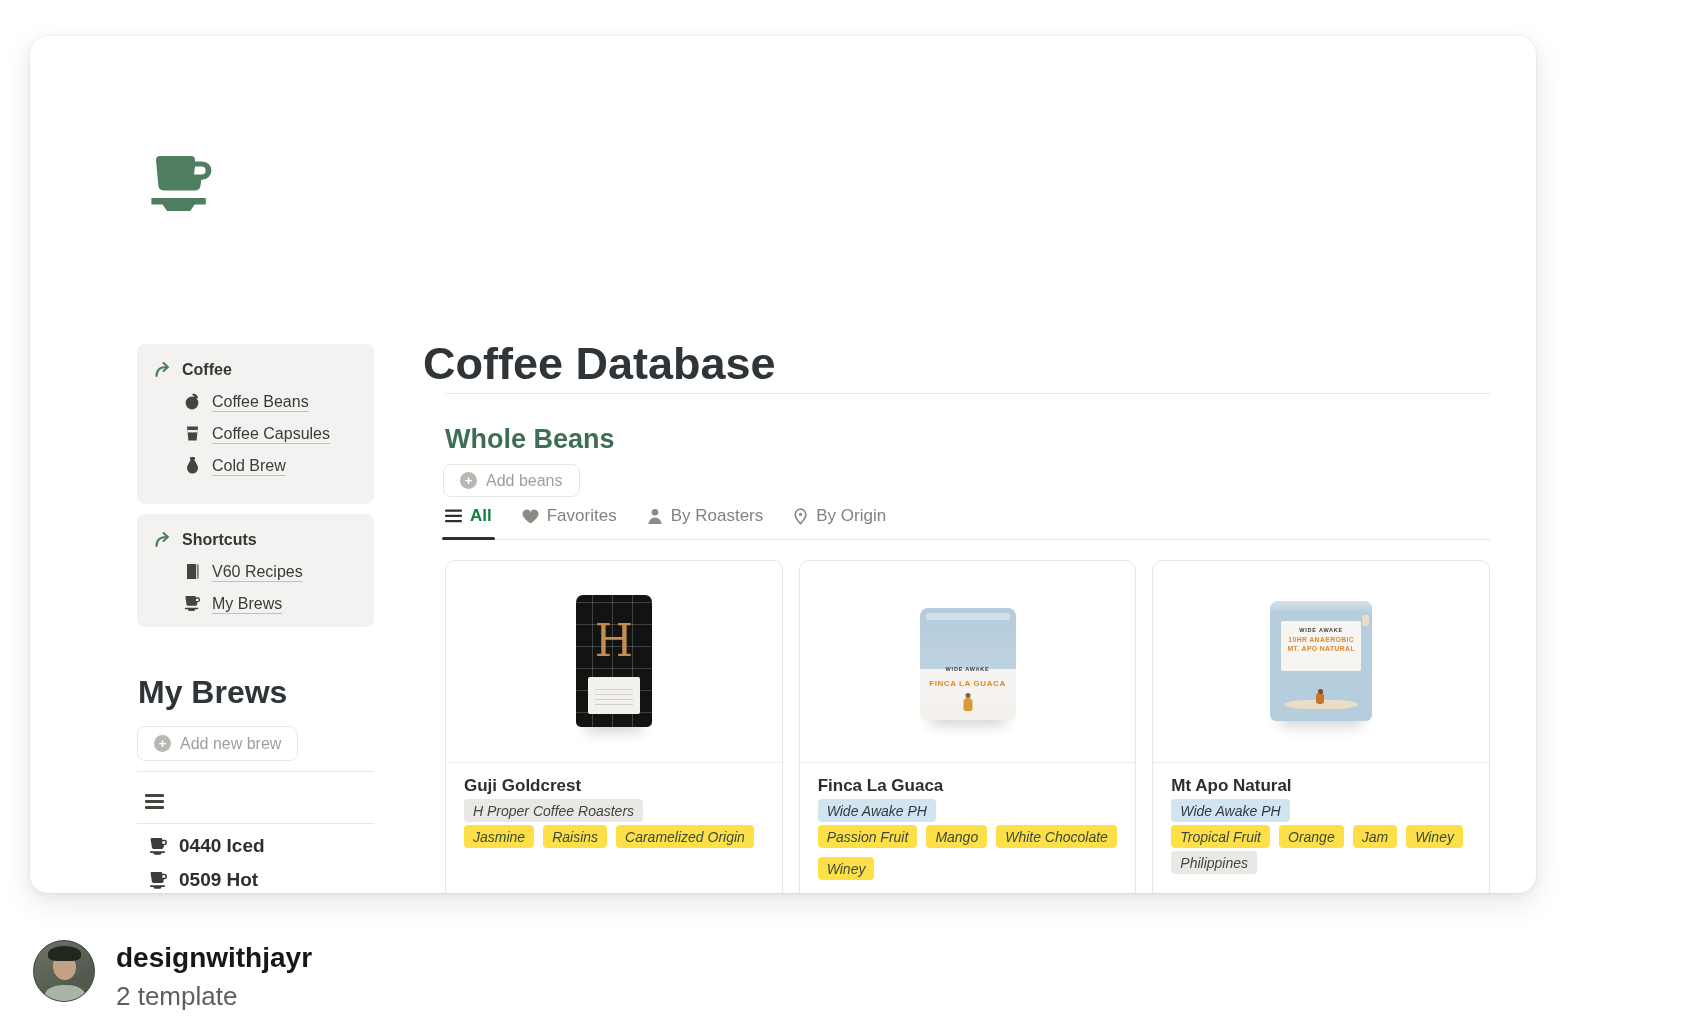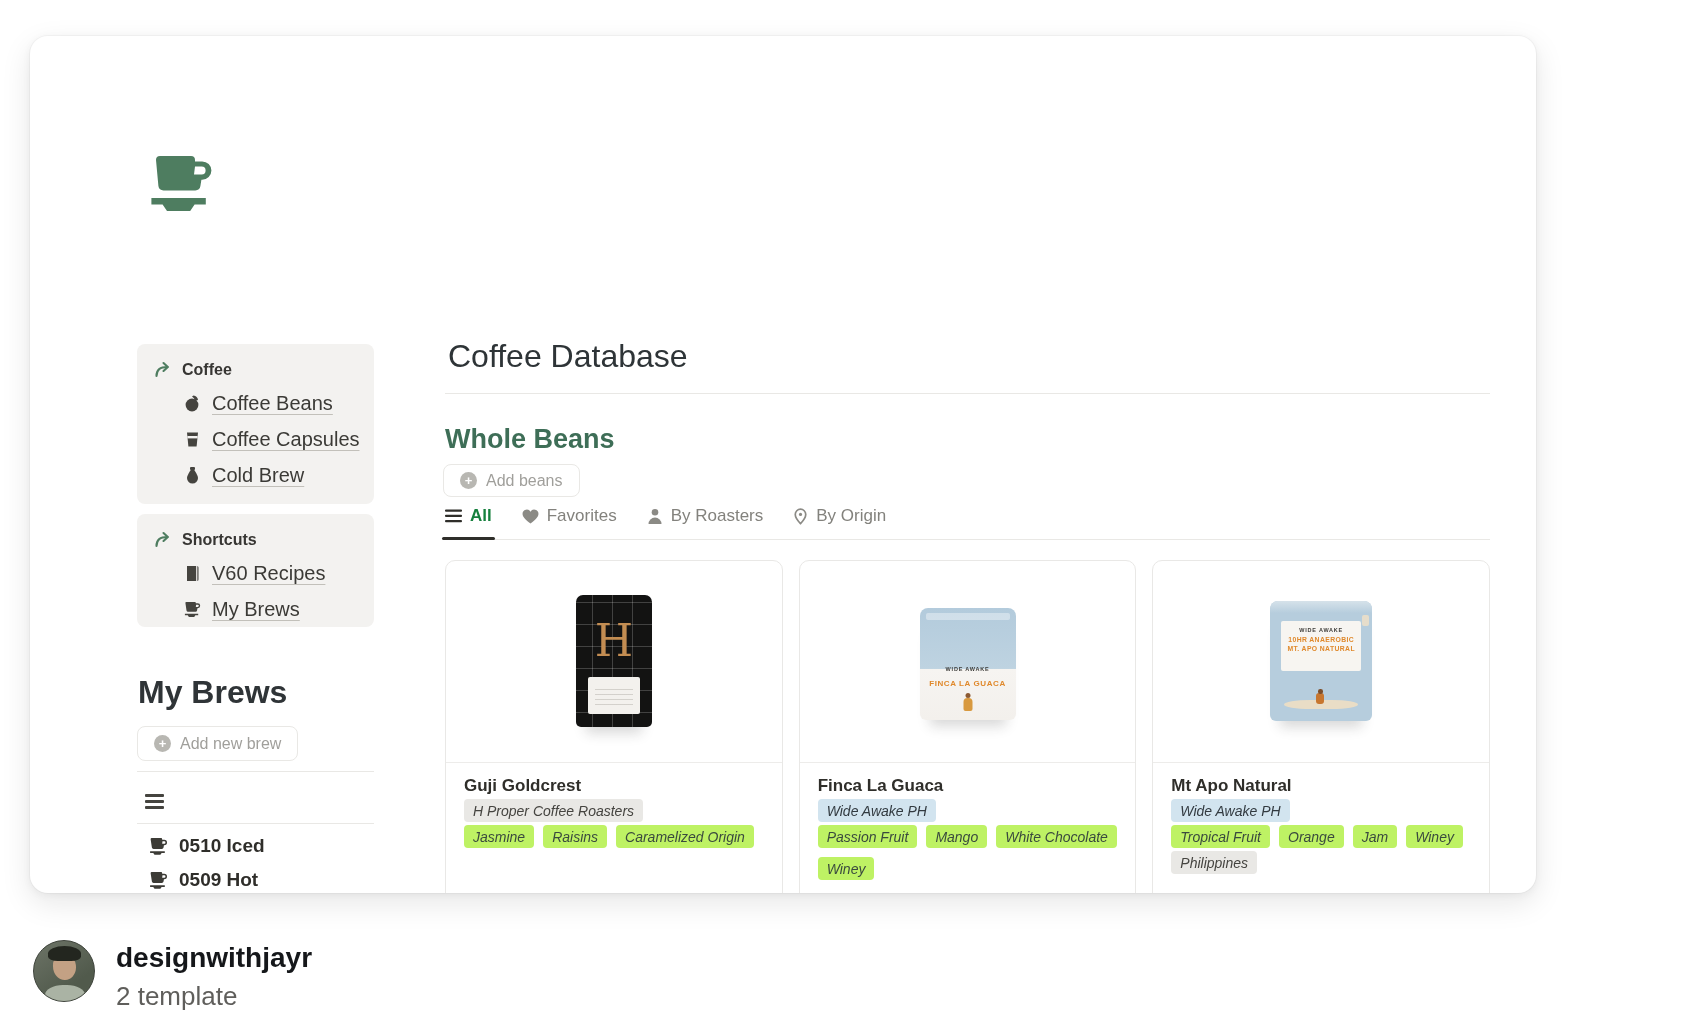--- a/index.html
+++ b/index.html
@@ -14,40 +14,40 @@
   
   .logo { position:absolute; left:115px; top:119px; width:74px; height:60px; }
   .page-title { position:absolute; left:108px; top:212px; font-size:33px; font-weight:700; color:#2f3437; letter-spacing:.2px; }
 
   
   .nav-box { position:absolute; left:107px; width:237px; background:#f3f2f0; border-radius:8px;
     padding:16px 4px 14px 16px; }
   .box-coffee { top:308px; height:160px; }
   .box-shortcuts { top:478px; height:113px; }
   .nav-head { display:flex; align-items:center; gap:10px; font-size:16px; font-weight:700; color:#373633; }
-  .nav-item { display:flex; align-items:center; gap:10px; margin:13px 0 0 30px; font-size:20px; color:#3b3a36; cursor:pointer; }
+  .nav-item { display:flex; align-items:center; gap:10px; margin:13px 0 0 30px; font-size:16px; color:#3b3a36; cursor:pointer; }
   .nav-item .link { text-decoration:underline; text-decoration-color:#c2c0ba; text-underline-offset:4px; text-decoration-thickness:1px; }
   .icon16 { width:19px; height:19px; flex:0 0 19px; display:inline-flex; }
 
   .mybrews-title { position:absolute; left:108px; top:638px; font-size:32px; font-weight:700; color:#2f3437; }
   .add-btn { position:absolute; display:inline-flex; align-items:center; gap:9px;
     border:1px solid #e9e8e5; border-radius:8px; background:#fff; color:#a09f9b;
     font-size:16px; padding:0 16px; height:35px; cursor:pointer; font-family:inherit; }
   .add-brew { left:107px; top:690px; }
   .sb-divider { position:absolute; left:107px; width:237px; height:1px; background:#e9e8e5; }
   .d1 { top:735px; } .d2 { top:787px; }
   .hamburger { position:absolute; left:115px; top:758px; width:19px; height:15px; cursor:pointer; }
   .hamburger span { display:block; height:2.6px; background:#45443f; border-radius:1px; margin-bottom:3.4px; }
   .brew-row { position:absolute; left:118px; display:flex; align-items:center; gap:10px;
     font-size:19px; font-weight:600; color:#2f2e2a; cursor:pointer; }
   .brew-1 { top:799px; } .brew-2 { top:833px; }
   .icon20 { width:21px; height:21px; flex:0 0 21px; display:inline-flex; }
 
   
-  .main-title { position:absolute; left:418px; top:302px; font-size:32px; font-weight:400; color:#2e3437; }
+  .main-title { position:absolute; left:393px; top:302px; font-size:45px; font-weight:700; color:#2e3437; }
   .main-divider { position:absolute; left:415px; top:357px; width:1045px; height:1px; background:#e9e8e5; }
   .section-title { position:absolute; left:415px; top:388px; font-size:27px; font-weight:700; color:#3e6e57; }
   .add-beans { left:413px; top:428px; height:33px; }
   .plus-circle { width:17px; height:17px; border-radius:50%; background:#b8b7b2; color:#fff; display:inline-flex;
     align-items:center; justify-content:center; font-size:13px; font-weight:700; line-height:1; }
 
   .tabs { position:absolute; left:415px; top:470px; width:1045px; display:flex; gap:30px;
     border-bottom:1px solid #e9e8e5; padding-bottom:13px; align-items:center; }
   .tab { display:flex; align-items:center; gap:8px; font-size:17px; color:#83827d; cursor:pointer; position:relative; }
   .tab.active { color:#15803d; font-weight:600; }
@@ -57,21 +57,21 @@
   .cards { position:absolute; left:415px; top:524px; width:1045px; display:flex; gap:16px; }
   .card { flex:1 1 0; border:1px solid #e9e8e6; border-radius:10px; background:#fff; height:440px;
     display:flex; flex-direction:column; cursor:pointer; }
   .card-img { height:202px; border-bottom:1px solid #edecea; position:relative; }
   .card-body { padding:13px 18px; }
   .card-title { font-size:17px; font-weight:600; color:#2f2e2a; }
   .tag-row { display:flex; gap:9px; margin-top:3px; flex-wrap:wrap;font-style:italic; }
   .tag { display:inline-block; font-size:14px; line-height:1; padding:4.5px 9px; border-radius:4px; white-space:nowrap; }
   .tag-gray  { background:#e9e8e5; color:#454440; }
   .tag-blue  { background:#d2e4ef; color:#323a40; }
-  .tag-green { background:#bef264; color:#3a4a3e; }
+  .tag-green { background:#fde047; color:#3a4a3e; }
 
   
   .bag { position:relative; margin:0 auto; box-shadow:0 16px 12px -10px rgba(40,40,40,.18); }
   .bag-black { width:76px; height:132px; margin-top:34px; background:#131312; border-radius:7px 7px 5px 5px;
     background-image:linear-gradient(rgba(255,255,255,.20) 1.5px, transparent 1.5px),
                      linear-gradient(90deg, rgba(255,255,255,.20) 1.5px, transparent 1.5px);
     background-size:20px 22px; background-position:-4px 7px; }
   .bag-letter { position:absolute; top:24px; left:0; right:0; text-align:center;
     font-family:"DejaVu Serif", serif; font-size:44px; line-height:1; color:#c38d52; font-weight:400; }
   .bag-label-white { position:absolute; bottom:13px; left:12px; right:12px; height:37px; background:#f3f1ed; border-radius:2px; }
@@ -208,21 +208,21 @@
     </div>
   <div class="sb-divider d2"></div>
 
   <div class="brew-row brew-1">
     <span class="icon20">
       <svg viewBox="0 0 20 18" width="21" height="21" fill="#3c3b36">
         <path fill-rule="evenodd" d="M3.5 1 h9 a1 1 0 0 1 1 1 v0.5 h2 a2.6 2.6 0 0 1 0 5.2 h-0.3 l-0.4 2.3 a1.6 1.6 0 0 1 -1.6 1.3 H5.3 a1.6 1.6 0 0 1 -1.6 -1.3 L2.5 2 a1 1 0 0 1 1 -1 Z M13.8 4 l-0.3 2.3 h2 a1.15 1.15 0 0 0 0 -2.3 Z"></path>
         <path d="M2 13.5 h14 v1.6 h-3 l-1.2 1.7 H6.2 L5 15.1 H2 Z"></path>
       </svg>
     </span>
-    <span>0510 Iced</span>
+    <span>0440 Iced</span>
   </div>
   <div class="brew-row brew-2">
     <span class="icon20">
       <svg viewBox="0 0 20 18" width="21" height="21" fill="#3c3b36">
         <path fill-rule="evenodd" d="M3.5 1 h9 a1 1 0 0 1 1 1 v0.5 h2 a2.6 2.6 0 0 1 0 5.2 h-0.3 l-0.4 2.3 a1.6 1.6 0 0 1 -1.6 1.3 H5.3 a1.6 1.6 0 0 1 -1.6 -1.3 L2.5 2 a1 1 0 0 1 1 -1 Z M13.8 4 l-0.3 2.3 h2 a1.15 1.15 0 0 0 0 -2.3 Z"></path>
         <path d="M2 13.5 h14 v1.6 h-3 l-1.2 1.7 H6.2 L5 15.1 H2 Z"></path>
       </svg>
     </span>
     <span>0509 Hot</span>
   </div>

